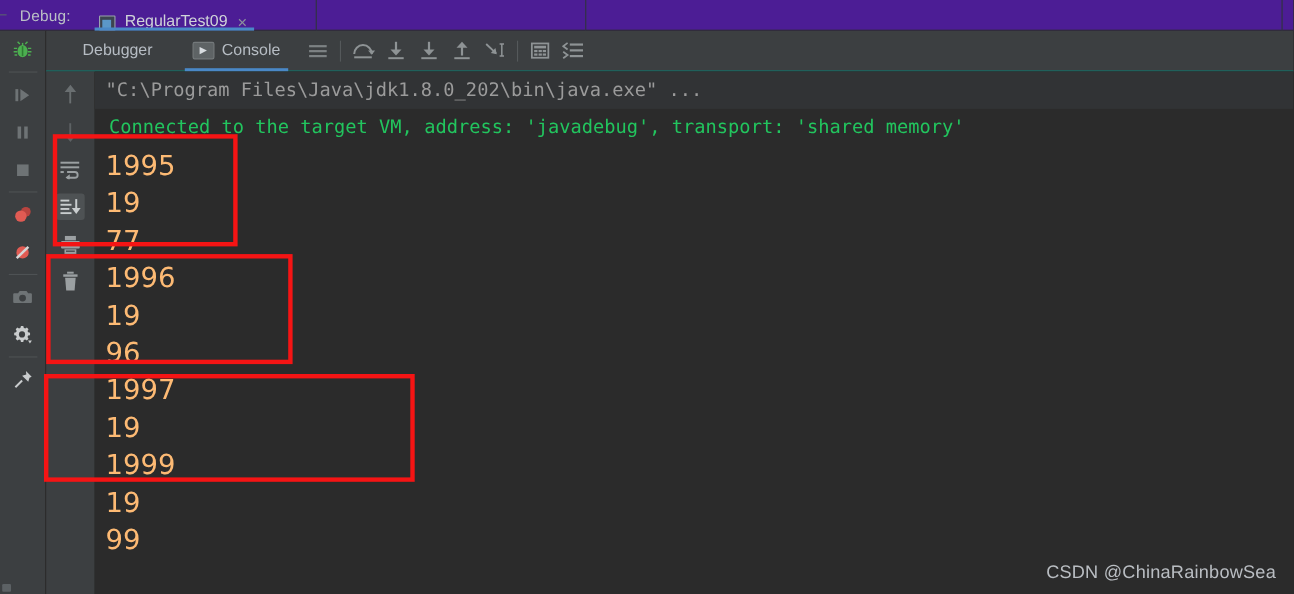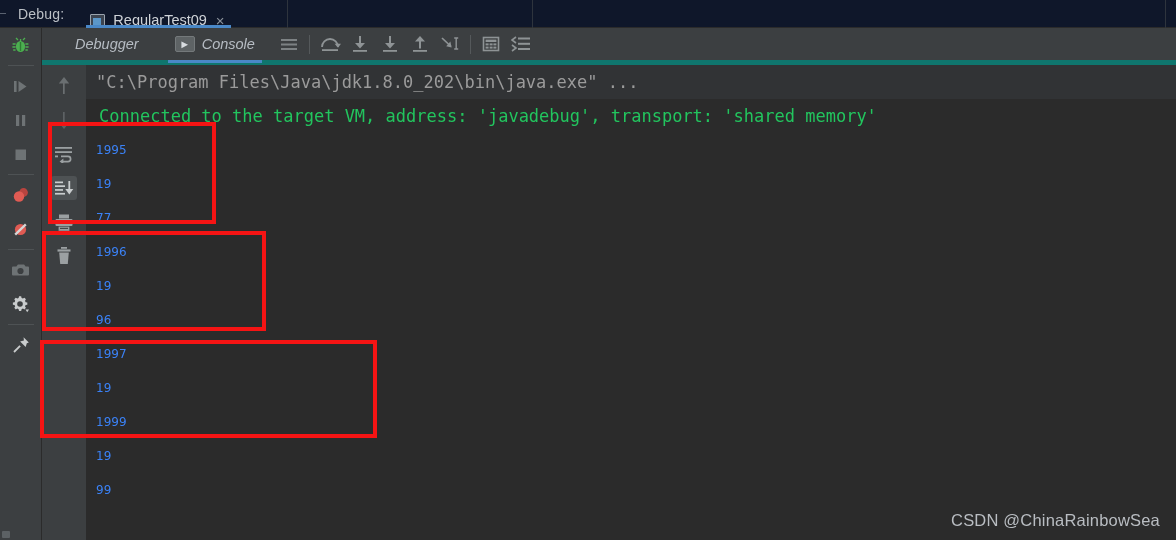--- a/index.html
+++ b/index.html
@@ -7,21 +7,21 @@
     width:1176px; height:540px;
     background:#2b2b2b;
     font-family:"Liberation Sans", sans-serif;
     overflow:hidden;
   }
   #app { position:relative; width:1176px; height:540px; }
 
   
   .titlebar {
     position:absolute; left:0; top:0; width:1176px; height:28px;
-    background:#0f172a;
+    background:#4c1d95;
     border-bottom:1px solid #2b2b2b;
     display:flex; align-items:center;
   }
   .titlebar .edge-tick {
     width:6px; height:1px; background:#5a6270; margin-left:0;
   }
   .tb-label {
     color:#bbc0c6; font-size:14px; margin-left:12px; letter-spacing:.2px;
   }
   .tb-tab {
@@ -54,22 +54,21 @@
   }
   .lsb-item {
     width:42px; height:34px; display:flex; align-items:center; justify-content:center;
   }
   .lsb-div { width:26px; height:1px; background:#4e5254; margin:3px 0; }
 
   
   .toolbar {
     position:absolute; left:42px; top:28px; width:1134px; height:37px;
     background:#3c3f41; display:flex; align-items:center;
-    border-bottom:5px solid #0f766e;
-    font-style:italic;
+    border-bottom:1px solid #0f766e;
   }
   .tool-tab {
     position:relative; height:37px; display:flex; align-items:center;
     padding:0 11px; color:#b6bcc3; font-size:14.5px;
   }
   .tool-tab .tunder {
     position:absolute; left:4px; right:4px; bottom:0; height:2.5px; background:#4a88c7;
   }
   .console-ico {
     width:20px; height:16px; background:#5e6365; border:1px solid #74797b;
@@ -97,21 +96,21 @@
     background:#2b2b2b; overflow:hidden;
   }
   .cline {
     height:34px; display:flex; align-items:center;
     padding-left:10px;
     font-family:"DejaVu Sans Mono", monospace;
     font-size:17px; color:#a9b7c6; white-space:pre;
   }
   .cline.cmd { background:#313335; color:#9b9b9b; }
   .cline.info { color:#22c55e;padding-left:13px; }
-  .cline.out { color:#3b82f6; font-family:"DejaVu Sans", sans-serif; font-size:12px;text-align:center; }
+  .cline.out { color:#fdba74; font-family:"DejaVu Sans", sans-serif; font-size:25px;text-align:center; }
 
   
   .hscroll {
     position:absolute; left:2px; bottom:2px; width:8px; height:7px;
     background:#5c6164; border-radius:1px;
   }
 
   
   .watermark {
     position:absolute; right:16px; bottom:10px;

